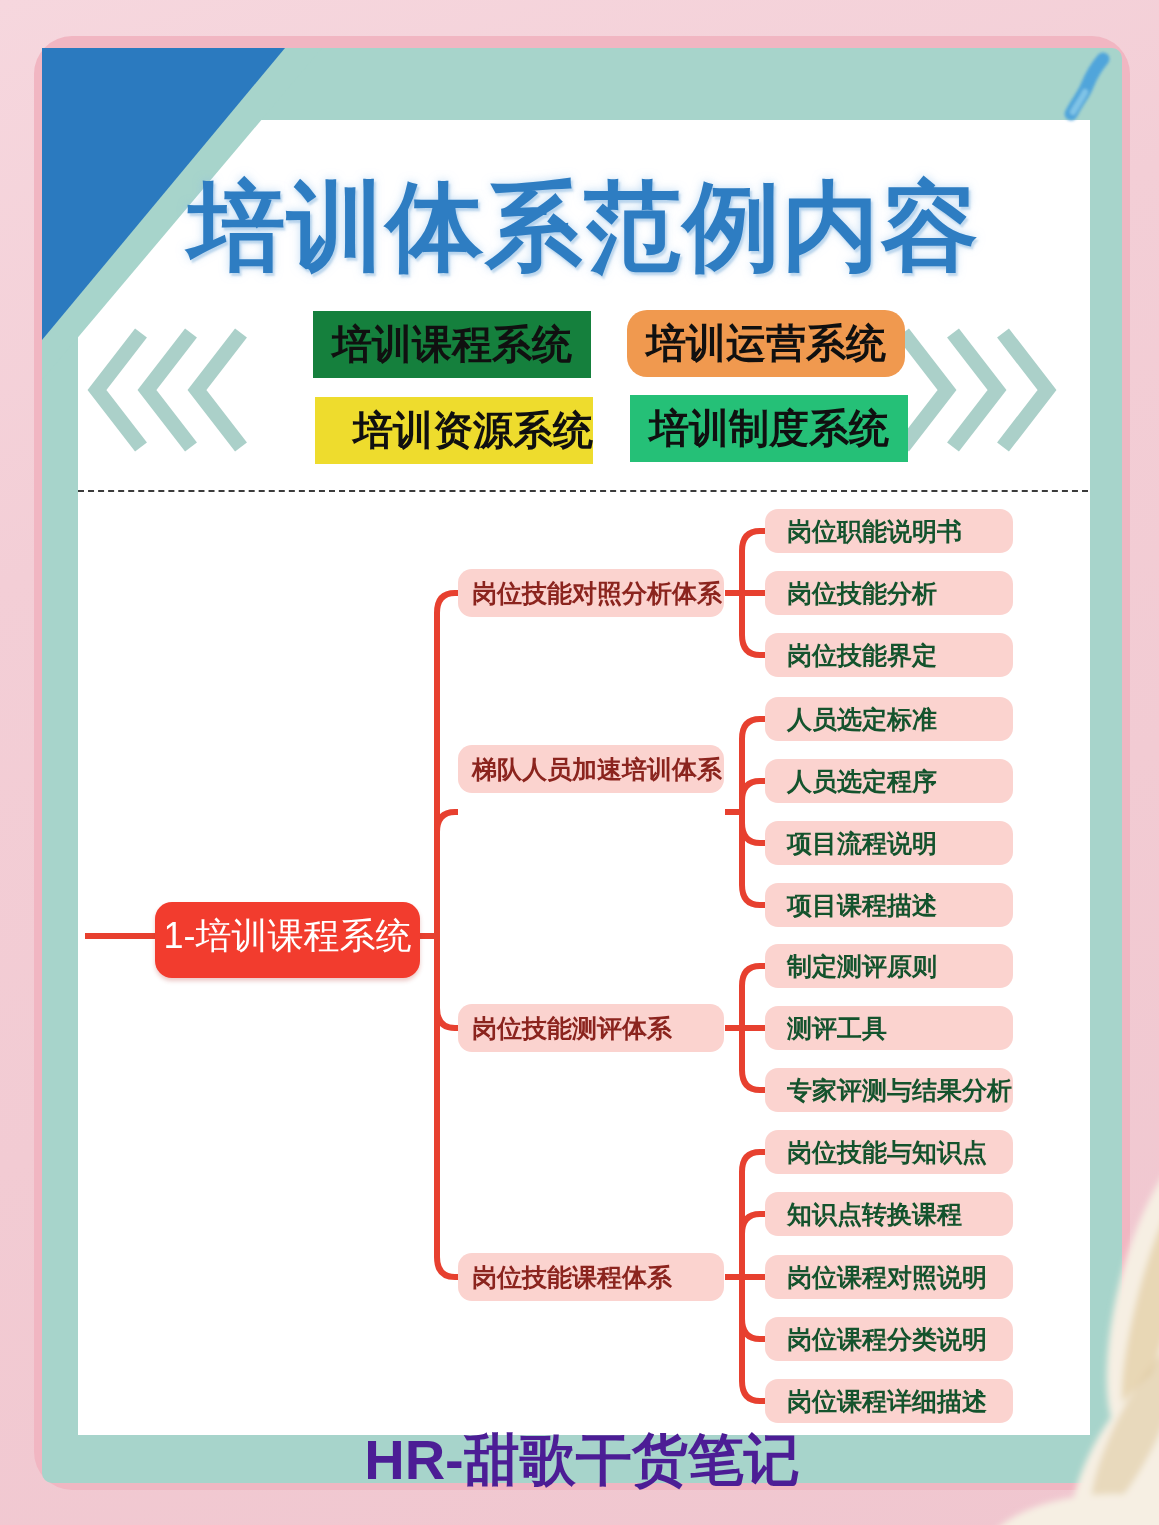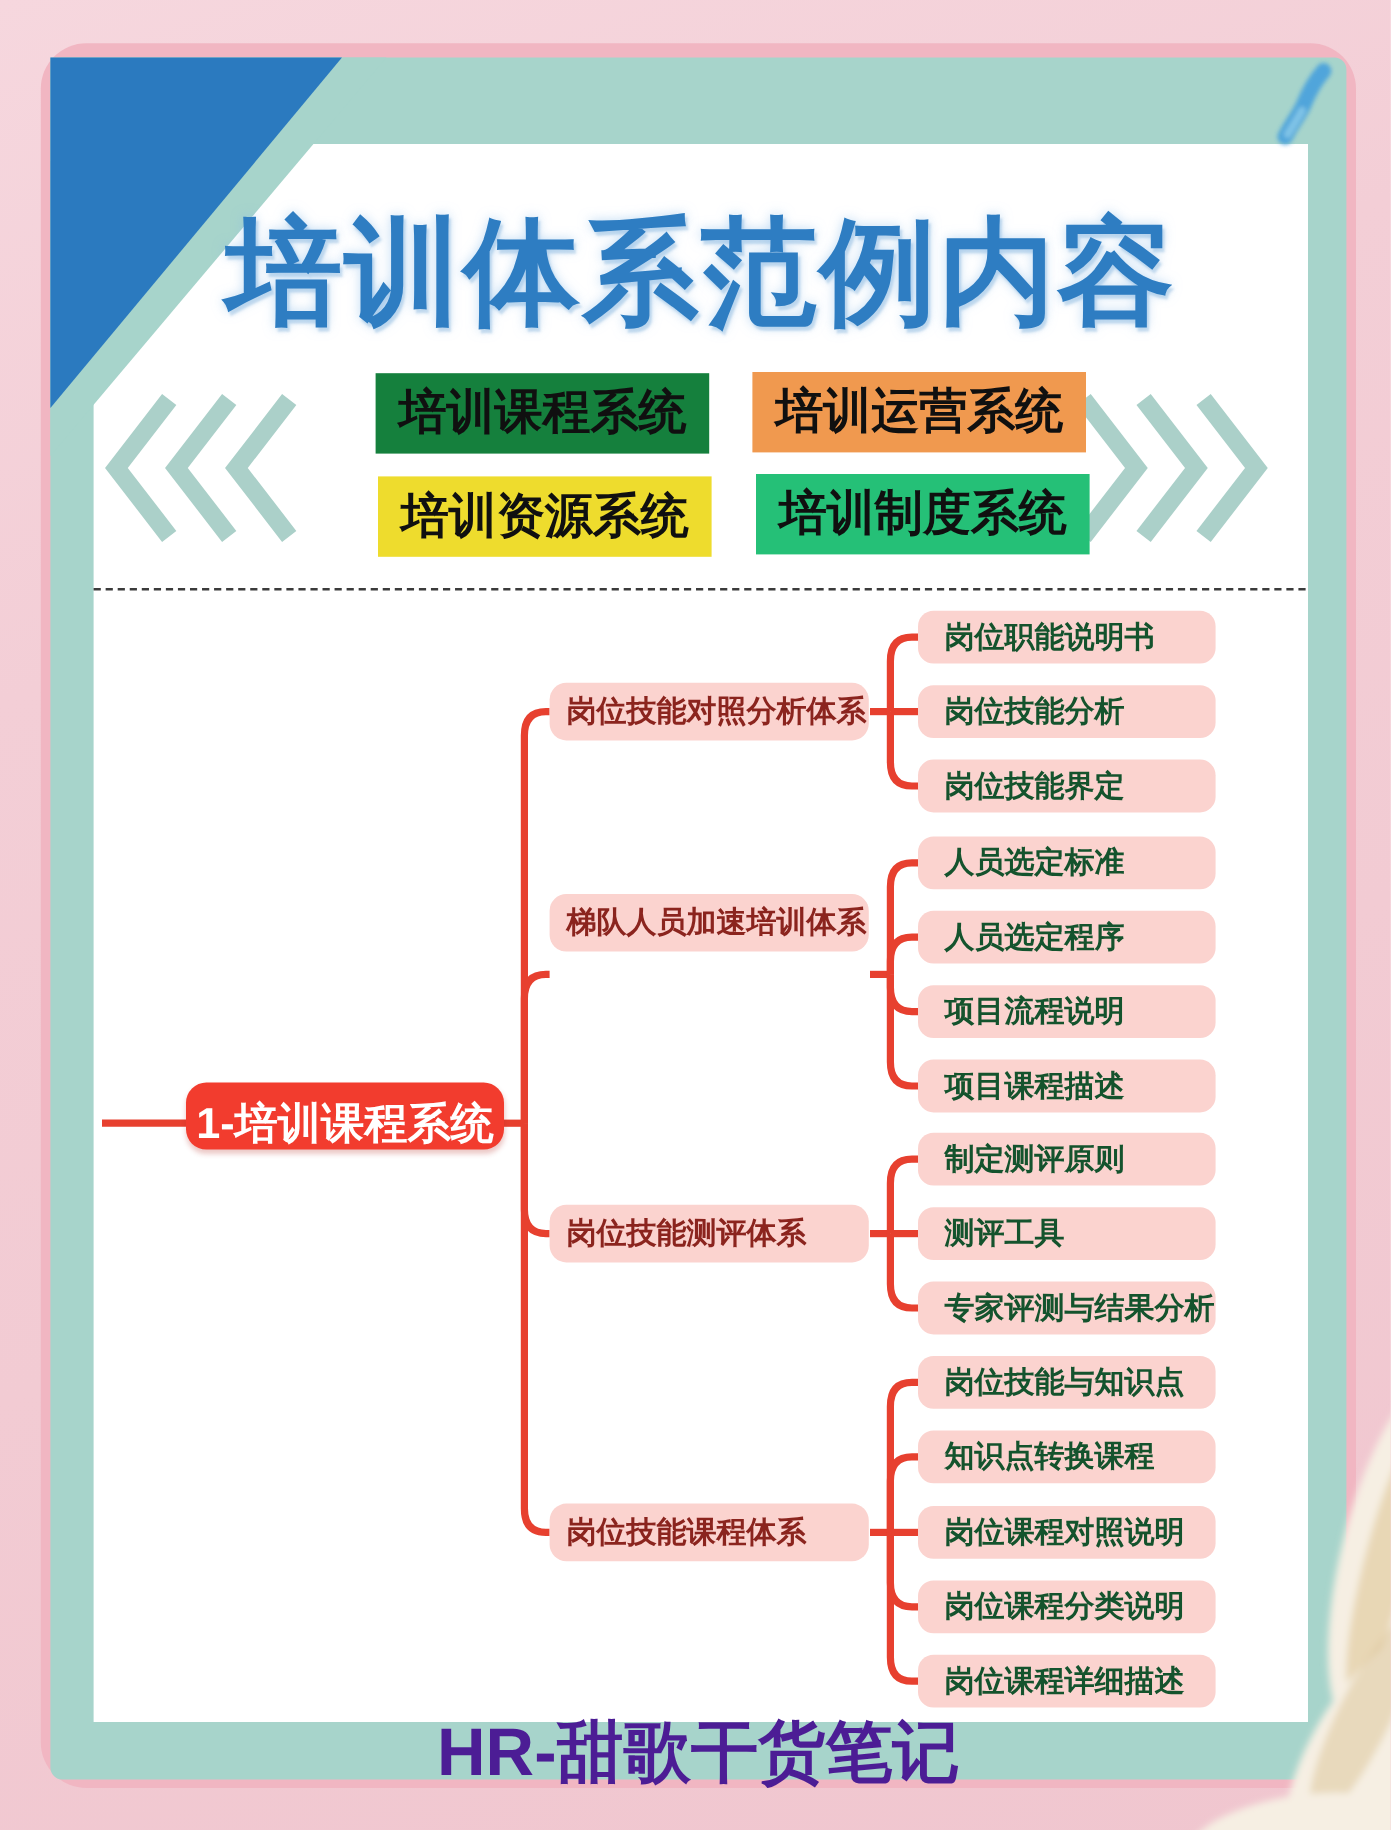--- a/index.html
+++ b/index.html
@@ -18,29 +18,29 @@
   #page-title{
     left:78px;top:163px;width:1012px;text-align:center;z-index:5;
     font-size:97px;font-weight:900;color:#2e7dc2;letter-spacing:2px;white-space:nowrap;
     text-shadow:0 0 10px rgba(140,190,235,.55),2px 3px 2px rgba(43,122,191,.25);
   }
   .badge{
     height:67px;width:278px;line-height:67px;text-align:center;z-index:5;
     font-size:40px;font-weight:900;color:#101010;white-space:nowrap;
   }
   #badge-1{left:313px;top:311px;background:#15803d;}
-  #badge-2{left:627px;top:310px;background:#f0994f;}
-  #badge-3{left:315px;top:397px;background:#eedc2d;}
+  #badge-2{left:627px;top:310px;background:#f0994f;border-radius:20px;}
+  #badge-3{left:315px;top:397px;background:#eedc2d;text-align:right;}
   #badge-4{left:630px;top:395px;background:#25c077;}
   #divider{left:78px;top:490px;width:1010px;height:0;border-top:2px dashed #3b3b3b;z-index:5;}
   
   .node{z-index:5;white-space:nowrap;overflow:hidden;}
   #root-node{
-    left:155px;top:902px;width:265px;height:56px;line-height:68px;border-radius:17px;
-    background:#f23c2e;color:#ffffff;font-size:36px;font-weight:700;text-align:center;
+    left:155px;top:902px;width:265px;height:76px;line-height:68px;border-radius:17px;
+    background:#f23c2e;color:#ffffff;font-size:36px;font-weight:400;text-align:center;
     box-shadow:0 3px 4px rgba(180,40,30,.25);
   }
   .branch-node{
     left:458px;width:266px;height:48px;line-height:48px;border-radius:14px;padding-left:14px;box-sizing:border-box;
     background:#fbd3cf;color:#8b241e;font-size:25px;font-weight:900;
   }
   .leaf-node{
     left:765px;width:248px;height:44px;line-height:44px;border-radius:13px;padding-left:22px;box-sizing:border-box;
     background:#fbd3cf;color:#14532d;font-size:25px;font-weight:900;
   }

